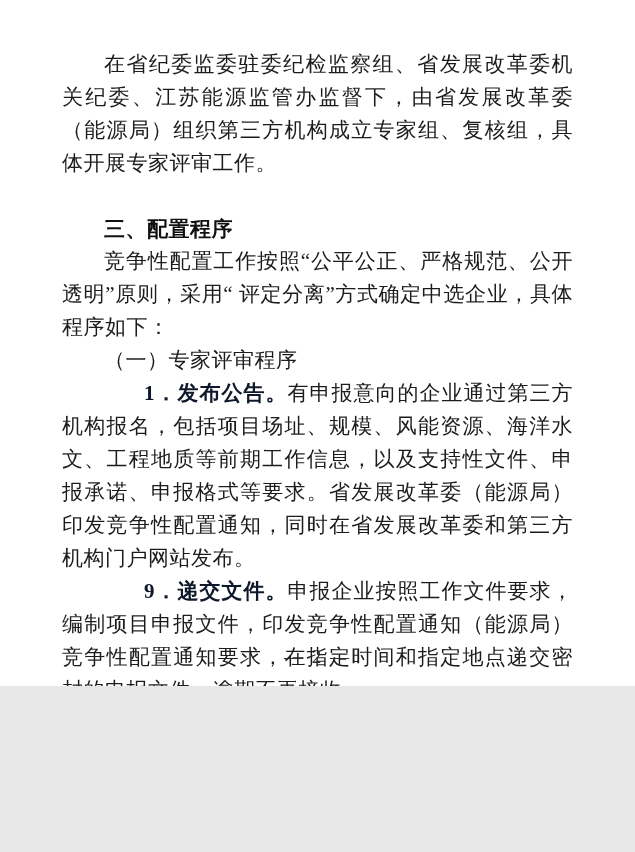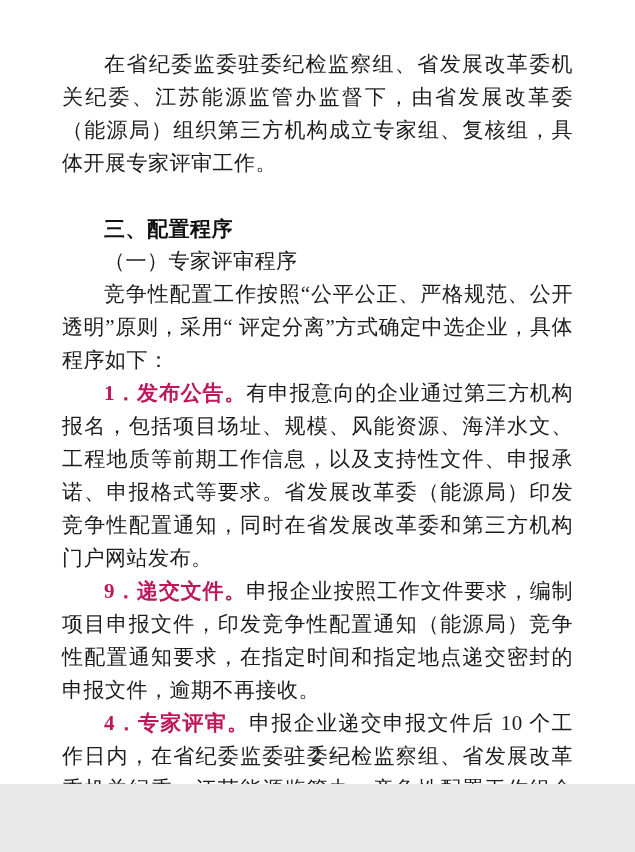--- a/index.html
+++ b/index.html
@@ -4,21 +4,21 @@
 <style>
   html, body {
     margin: 0;
     padding: 0;
     background: #e8e8e8;
     font-family: "Liberation Serif", "DejaVu Serif", serif;
   }
   .page {
     position: relative;
     width: 635px;
-    height: 784px;
+    height: 686px;
     margin: 0 auto;
     background: #ffffff;
     overflow: hidden;
     box-sizing: border-box;
   }
   .doc-body {
     position: absolute;
     top: 48px;
     left: 62px;
     right: 62px;
@@ -38,42 +38,43 @@
     font-weight: bold;
     color: #101010;
     margin-top: 32px;
   }
   p.subheading {
     font-family: "Liberation Serif", "DejaVu Serif", serif;
     color: #1c1c1c;
   }
   .lead {
     font-weight: bold;
-    color: #be185d;
+    color: #0f172a;
+    margin-left: 40px;
   }
   .footer {
     position: absolute;
     left: 0;
     right: 0;
     bottom: 18px;
     text-align: center;
     font-size: 19px;
     color: #2a2a2a;
     letter-spacing: 2px;
   }
 </style>
 </head>
 <body>
 
 <div class="page">
   <div class="doc-body" id="doc-body">
       <p class="para body"><span>在省纪委监委驻委纪检监察组、省发展改革委机关纪委、江苏能源监管办监督下，由省发展改革委（能源局）组织第三方机构成立专家组、复核组，具体开展专家评审工作。</span></p>
       <p class="para heading"><span>三、配置程序</span></p>
+      <p class="para body"><span>竞争性配置工作按照“公平公正、严格规范、公开透明”原则，采用“ 评定分离”方式确定中选企业，具体程序如下：</span></p>
       <p class="para subheading"><span>（一）专家评审程序</span></p>
-      <p class="para body"><span>竞争性配置工作按照“公平公正、严格规范、公开透明”原则，采用“ 评定分离”方式确定中选企业，具体程序如下：</span></p>
       <p class="para body"><span class="lead">1．发布公告。</span><span>有申报意向的企业通过第三方机构报名，包括项目场址、规模、风能资源、海洋水文、工程地质等前期工作信息，以及支持性文件、申报承诺、申报格式等要求。省发展改革委（能源局）印发竞争性配置通知，同时在省发展改革委和第三方机构门户网站发布。</span></p>
       <p class="para body"><span class="lead">9．递交文件。</span><span>申报企业按照工作文件要求，编制项目申报文件，印发竞争性配置通知（能源局）竞争性配置通知要求，在指定时间和指定地点递交密封的申报文件，逾期不再接收。</span></p>
       <p class="para body"><span class="lead">4．专家评审。</span><span>申报企业递交申报文件后 10 个工作日内，在省纪委监委驻委纪检监察组、省发展改革委机关纪委、江苏能源监管办、竞争性配置工作组全程监督下，由第三方机构开展专家</span></p>
     </div>
   <div class="footer">
     <span>— 2 —</span>
   </div>
 </div>
 
 </body></html>

